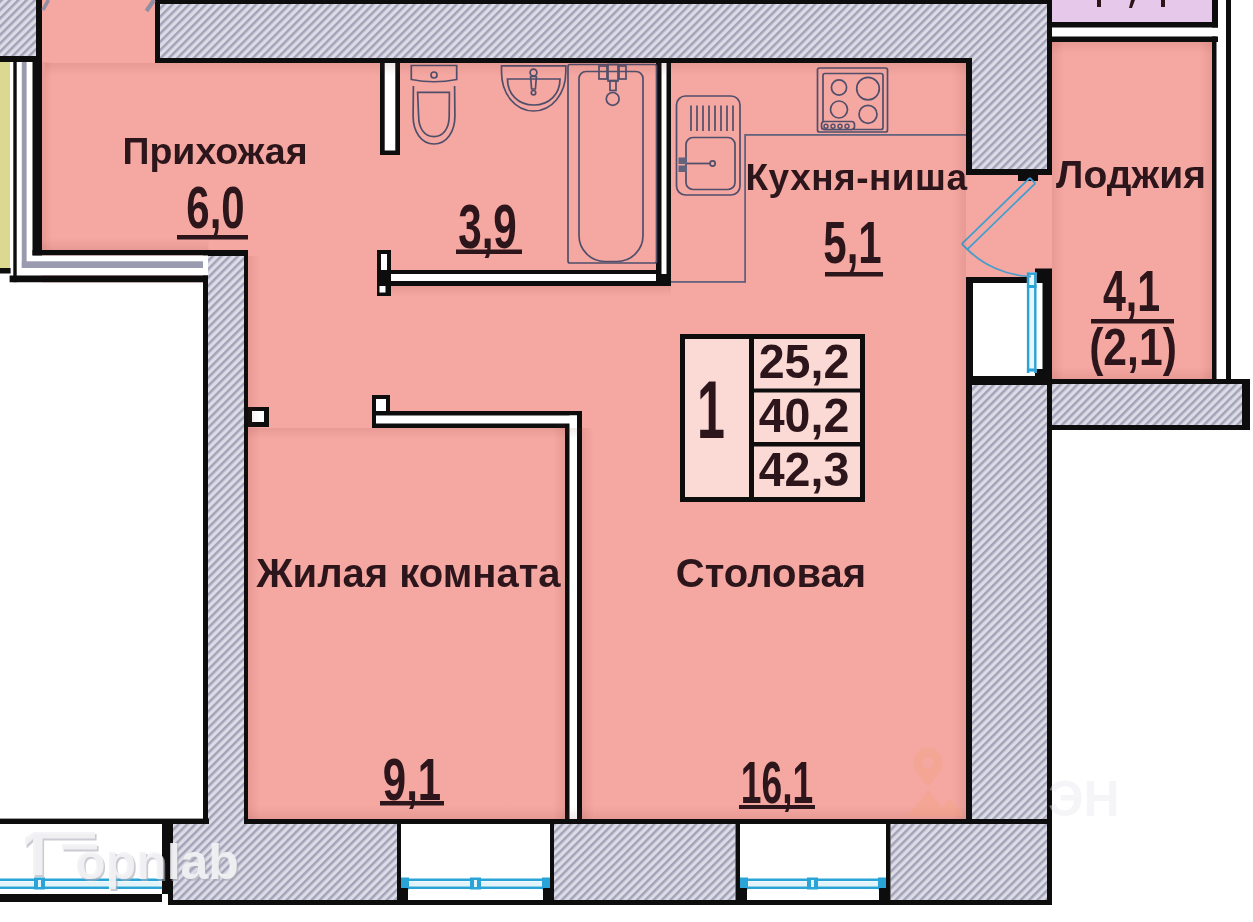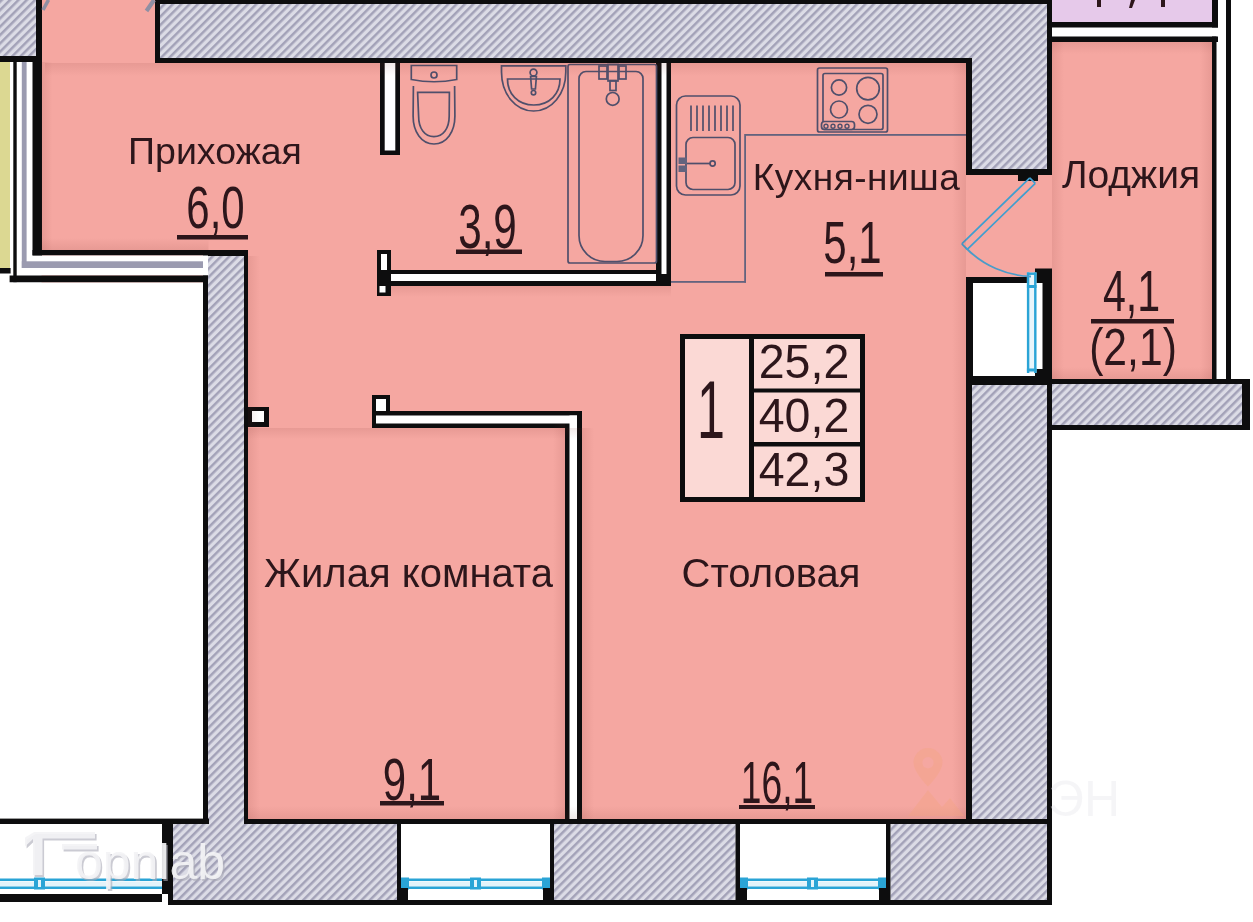--- a/index.html
+++ b/index.html
@@ -1,16 +1,16 @@
 <!DOCTYPE html>
 <html><head>
 <meta charset="utf-8">
 <style>
 html,body{margin:0;padding:0;background:#ffffff;}
-#c{position:relative;width:1253px;height:922px;overflow:hidden;}
+#c{position:relative;width:1253px;height:922px;overflow:hidden;font-weight:bold;}
 text{font-family:"Liberation Sans",sans-serif;}
 </style>
 </head>
 <body>
 <div id="c">
 <svg width="1253" height="922" viewBox="0 0 1253 922" xmlns="http://www.w3.org/2000/svg">
 <defs>
 <pattern id="h" width="6" height="5.9" patternUnits="userSpaceOnUse" patternTransform="rotate(-45)">
 <rect width="6" height="5.9" fill="#dcdce6"></rect>
 <rect y="0" width="6" height="2.5" fill="#a3a2b8"></rect>

